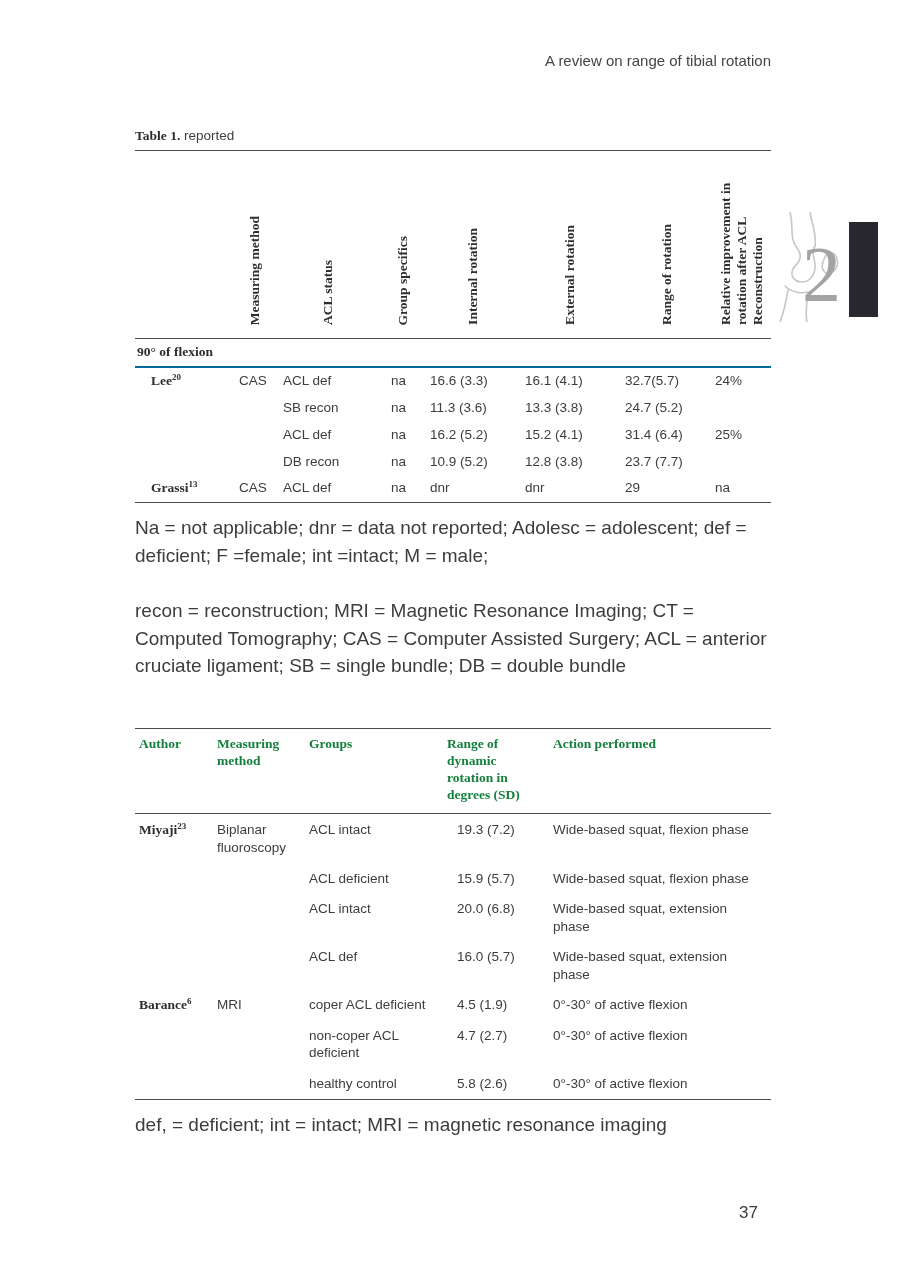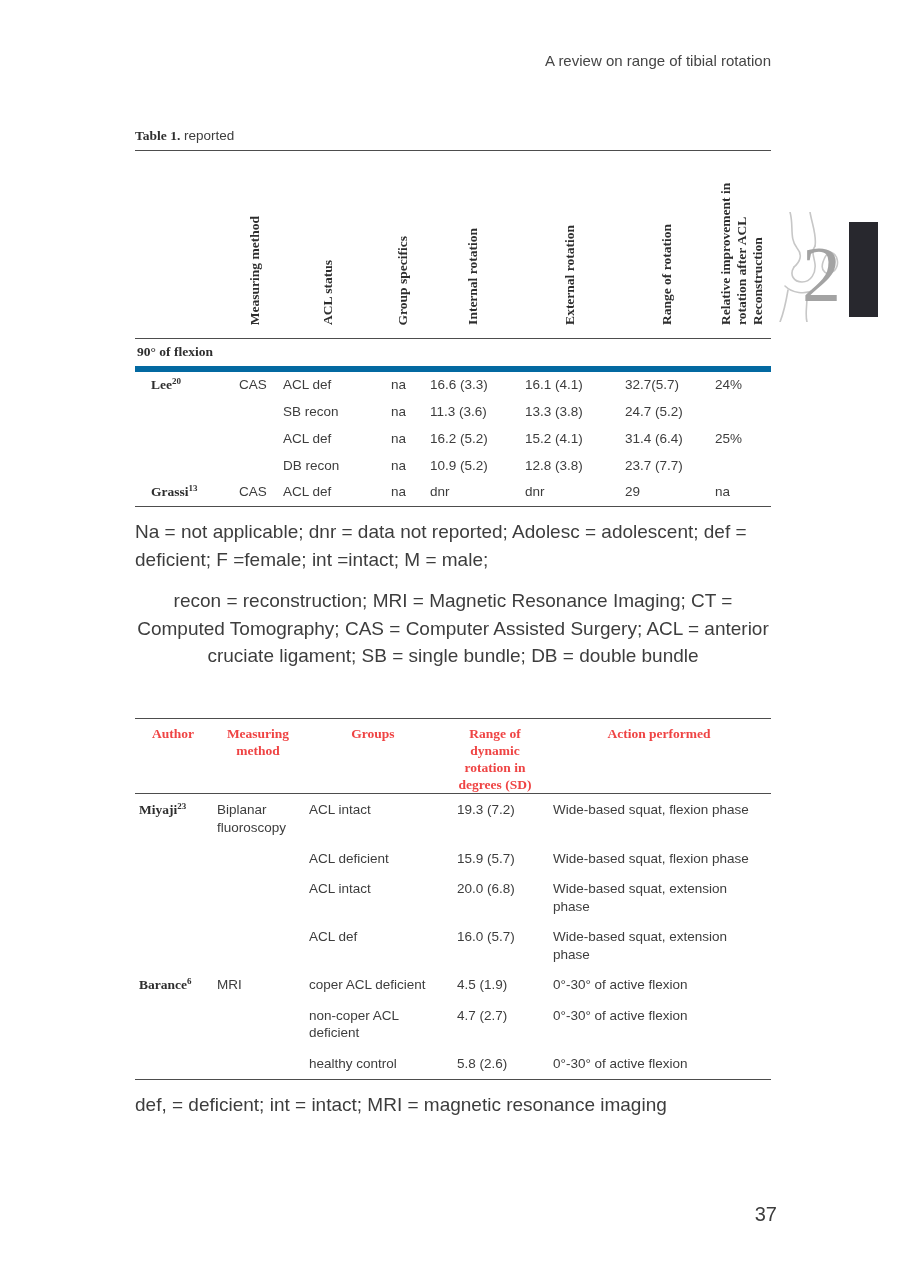--- a/index.html
+++ b/index.html
@@ -25,59 +25,59 @@
   .t1 td { padding:5px 4px 5px 6px; line-height:1.25; }
   .rot { vertical-align:bottom; height:188px; padding:4px 0 10px 0; text-align:center; }
   .rot .vtext {
     display:inline-block; writing-mode:vertical-rl; transform:rotate(180deg);
     font-family:"Liberation Serif", serif; font-weight:bold; font-size:13.5px;
     color:#2e2e2e; line-height:1.18; max-height:172px; text-align:left;
   }
   .rot-wrap .vtext { height:150px; }
   .section-row td {
     font-family:"Liberation Serif", serif; font-weight:bold; color:#2e2e2e;
-    border-top:1px solid #4d4d4d; border-bottom:6px solid #0369a1;
+    border-top:1px solid #4d4d4d; border-bottom:2px solid #0369a1;
     padding:5px 0 5px 2px;
   }
   .author {
     font-family:"Liberation Serif", serif; font-weight:bold; color:#2e2e2e;
     padding-left:16px !important;
   }
   .t2 .author { padding-left:4px !important; }
   .c-method { text-align:center; padding-left:0 !important; }
   .c-status { padding-left:8px !important; }
   .c-group  { padding-left:11px !important; }
   .c-num    { padding-left:5px !important; }
   .c-imp    { padding-left:2px !important; }
   .t1 tr.last td { border-bottom:1px solid #4d4d4d; }
 
   sup { font-size:9px; line-height:0; vertical-align:super; }
 
   .footnote { font-size:19px; line-height:1.45; margin-top:11px; color:#3d3d3d; }
-  .footnote + .footnote { margin-top:14px;text-align:center; }
+  .footnote + .footnote { margin-top:28px; }
 
   
   .table2-block { margin-top:48px; }
   .t2 { border-top:1px solid #4d4d4d; }
   .t2 th {
-    font-family:"Liberation Serif", serif; font-weight:bold; color:#ef4444;
-    padding:7px 6px 0 4px; border-bottom:1px solid #4d4d4d; line-height:1.25;text-align:center;
+    font-family:"Liberation Serif", serif; font-weight:bold; color:#15803d;
+    padding:7px 6px 10px 4px; border-bottom:1px solid #4d4d4d; line-height:1.25;
   }
   .t2 td { padding:7px 6px 6px 4px; line-height:1.3; }
   .t2 tr.last td { border-bottom:1px solid #4d4d4d; }
   .range-val { padding-left:14px !important; }
 
   
   .chapter-marker { position:absolute; top:212px; right:0; width:102px; height:110px; }
   .chapter-bar { position:absolute; top:10px; right:0; width:29px; height:95px; background:#28282e; }
   .chapter-marker svg { position:absolute; left:0; top:0; }
 
   .page-number {
-    position:absolute; top:1203px; left:141px; width:636px;
-    text-align:right; font-size:20px; color:#3d3d3d;
+    position:absolute; top:1203px; left:122px; width:636px;
+    text-align:right; font-size:17px; color:#3d3d3d;
   }
 </style>
 </head>
 <body>
 
 <div class="page">
 
   <div class="running-header">A review on range of tibial rotation</div>
 
   <div class="chapter-marker">

